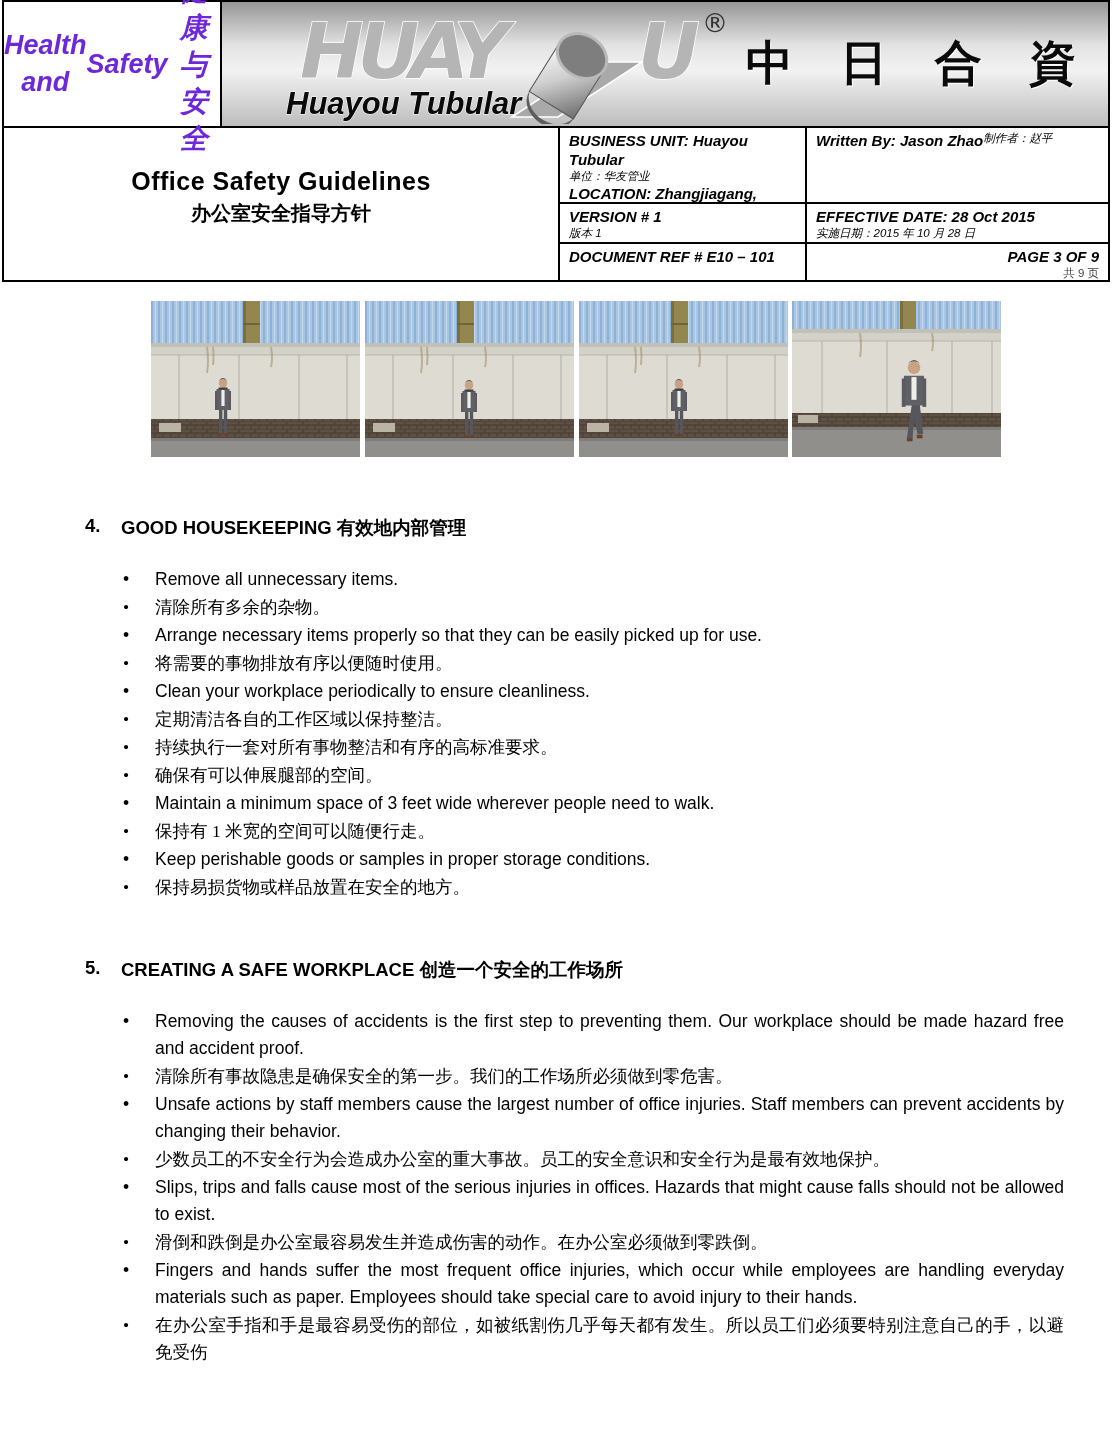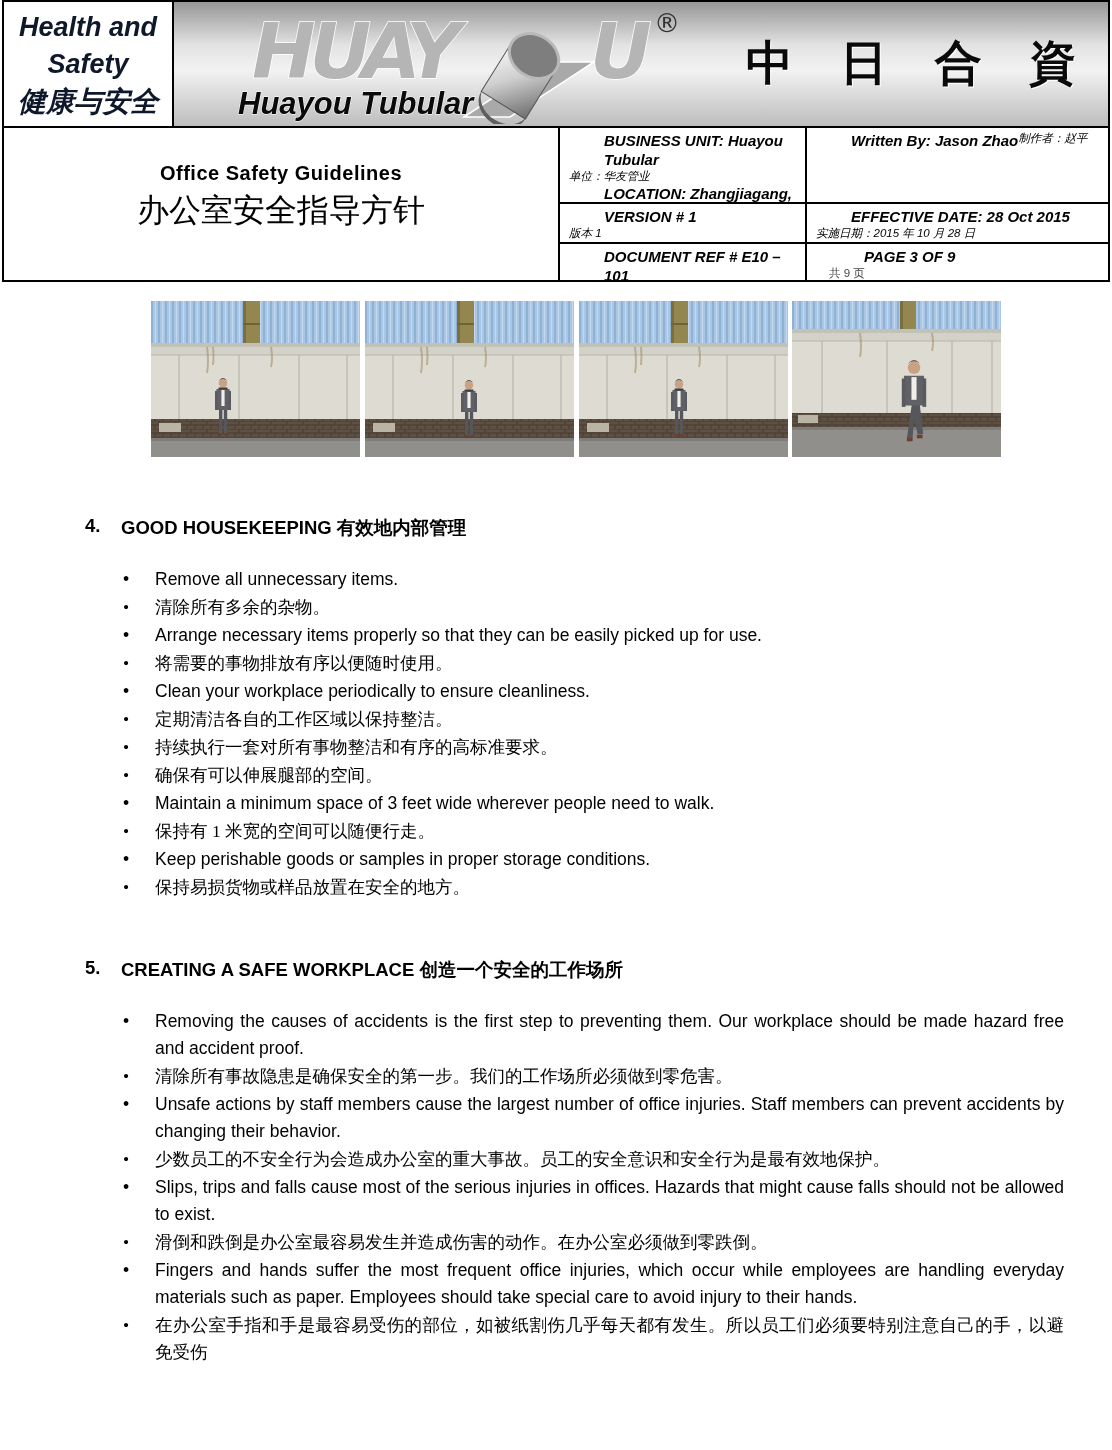--- a/index.html
+++ b/index.html
@@ -6,24 +6,24 @@
   html,body { background:#888; }
   .page {
     width:1112px; height:1450px; background:#fff; margin:0 auto;
     font-family:"Liberation Sans", sans-serif; color:#000; position:relative;
     overflow:hidden;
   }
   
   .hdr { margin:0 2px; border:2px solid #000; }
   .hdr-top { display:flex; height:124px; }
   .hdr-left {
-    width:170px; background:#fff; border-right:2px solid #000;
-    display:flex; flex-direction:column; align-items:center; justify-content:center;
+    width:218px; background:#fff; border-right:2px solid #000;
+    display:flex; flex-direction:row; align-items:center; justify-content:center;
     font-weight:bold; font-style:italic; font-size:27px; line-height:37px;
-    color:#0f172a; text-align:center;
+    color:#6d28d9; text-align:center;
   }
   .hdr-left .cn { font-size:28px; }
   .hdr-banner {
     flex:1; position:relative;
     background:linear-gradient(180deg,#969696 0%,#e3e3e3 35%,#f2f2f2 55%,#bdbdbd 100%);
     padding-left:20px;
   }
   .logo-svg { position:absolute; left:28px; top:2px; }
   .banner-cjk {
     position:absolute; right:32px; top:30px; width:330px;
@@ -31,29 +31,29 @@
     font-size:47px; font-weight:bold; color:#0a0a0a;
     text-shadow:1px 1px 0 #fff;
     font-family:"Liberation Sans", sans-serif;
   }
   .hdr-mid { display:flex; border-top:2px solid #000; }
   .title-cell {
     width:556px; border-right:2px solid #000;
     display:flex; flex-direction:column; align-items:center; justify-content:center;
     text-align:center; padding-bottom:14px;
   }
-  .title-en { font-size:20px; font-weight:bold; letter-spacing:0.5px; }
-  .title-cn { font-size:32px; font-weight:normal; margin-top:4px; }
+  .title-en { font-size:25px; font-weight:bold; letter-spacing:0.5px; }
+  .title-cn { font-size:20px; font-weight:bold; margin-top:4px; }
   .info-grid { flex:1; display:grid; grid-template-columns:247px 1fr; grid-template-rows:76px 40px 36px; }
   .icell { padding:3px 9px; overflow:hidden; }
   .icell.c1 { border-right:2px solid #000; }
   .icell.r1, .icell.r2 { border-bottom:2px solid #000; }
-  .ib { font-weight:bold; font-style:italic; font-size:15px; line-height:19px;margin-left:35px; }
+  .ib { font-weight:bold; font-style:italic; font-size:15px; line-height:19px; }
   .is { font-style:italic; font-size:11.5px; line-height:15px; }
-  .icell.right { text-align:left;padding-left:22px; }
+  .icell.right { text-align:right;padding-left:22px; }
   .vcenter { display:flex; flex-direction:row; justify-content:flex-start; }
   
   .photos { margin:19px 0 0 151px; width:850px; height:156px; }
   
   .content { margin:58px 48px 0 85px; }
   .sec-head { display:flex; font-weight:bold; font-size:18.5px; }
   .sec-head .num { width:36px; flex:0 0 36px; }
   .sec5 { margin-top:57px; }
   ul.blist { list-style:none; margin-top:26px; }
   ul.blist li {

